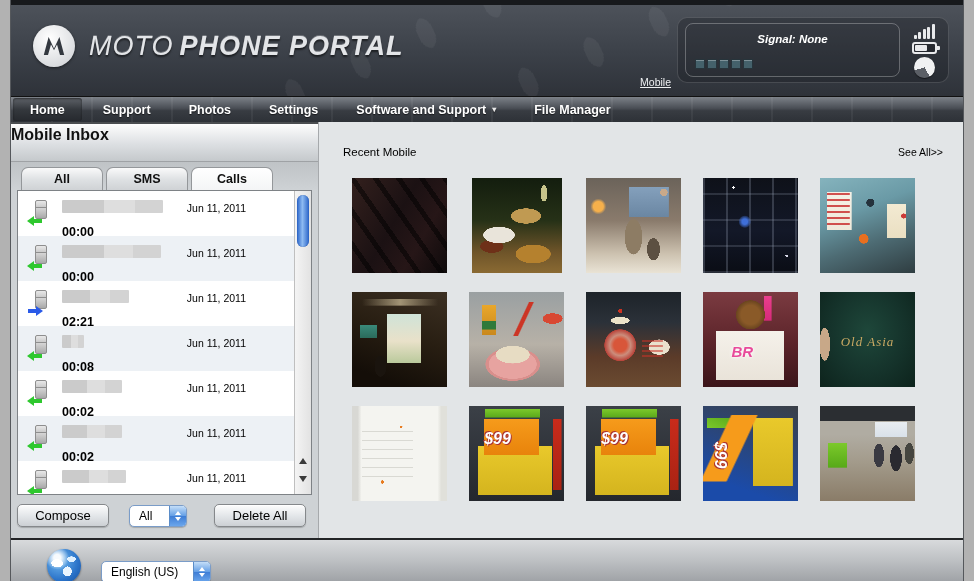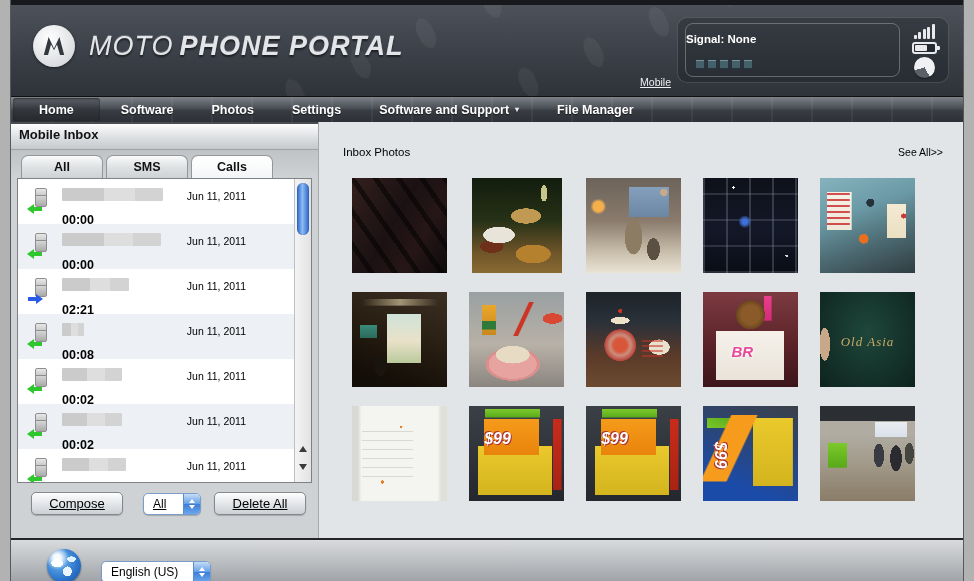--- a/index.html
+++ b/index.html
@@ -19,21 +19,21 @@
   .logo-circle svg { width:30px; height:30px; }
   .app-title { font-style:italic; font-size:27px; letter-spacing:1px; color:#e3e5e8;
     text-shadow:0 -1px 0 rgba(255,255,255,0.25), 0 2px 2px rgba(0,0,0,0.55); white-space:nowrap; }
   .app-title .light { font-weight:400; }
   .app-title .bold  { font-weight:800; margin-left:6px; }
   .logout { position:absolute; right:292px; bottom:8px; color:#eef0f2; font-size:10.5px; text-decoration:underline; cursor:pointer; }
   .status-panel { position:absolute; top:12px; right:14px; width:272px; height:66px;
     background:rgba(22,26,32,0.35); border:1px solid rgba(255,255,255,0.15); border-radius:10px; }
   .status-inner { position:absolute; left:7px; top:5px; width:215px; height:54px;
     border:1px solid rgba(255,255,255,0.28); border-radius:8px; }
-  .signal-label { margin-top:9px; color:#ffffff; font-size:11.5px; font-weight:bold; }
+  .signal-label { margin-top:9px; text-align:center; color:#ffffff; font-size:11.5px; font-weight:bold;font-style:italic; }
   .sig-blocks { position:absolute; left:9px; bottom:7px; display:flex; gap:2px; }
   .sig-blocks i { width:10px; height:10px; background:#44616b; border:1px solid #27343b;
     box-shadow:inset 0 1px 0 rgba(255,255,255,0.3); }
   .status-icons { position:absolute; right:6px; top:4px; height:58px; width:36px;
     display:flex; flex-direction:column; align-items:center; justify-content:space-between; padding:2px 0; }
   .sig-bars { display:flex; align-items:flex-end; gap:1.5px; height:15px; }
   .sig-bars i { width:3px; background:#e9eaec; border-radius:1px; }
   .sig-bars i:nth-child(1){height:4px;} .sig-bars i:nth-child(2){height:7px;}
   .sig-bars i:nth-child(3){height:10px;} .sig-bars i:nth-child(4){height:12px;} .sig-bars i:nth-child(5){height:15px;}
   .battery { position:relative; width:25px; height:12px; border:2px solid #e9eaec; border-radius:3px; background:rgba(0,0,0,0.2); }
@@ -43,27 +43,27 @@
     background:conic-gradient(from 150deg,#5b5f66 0 105deg,#f0f1f2 105deg 360deg);
     box-shadow:0 1px 1px rgba(0,0,0,0.5); }
 
   
   .nav { height:26px; display:flex; align-items:stretch; border-top:1px solid #111;
     background:repeating-linear-gradient(90deg, rgba(255,255,255,0.05) 0 2px, rgba(0,0,0,0) 2px 40px),
                linear-gradient(180deg,#7c8188 0%,#4a4e55 45%,#383c42 55%,#2d3137 100%); }
   .nav-item { display:flex; align-items:center; padding:0 19px; color:#ffffff; font-size:12.5px; font-weight:bold;
     text-shadow:0 1px 1px rgba(0,0,0,0.6); cursor:pointer; white-space:nowrap; }
   .nav-item.active { background:linear-gradient(180deg,#5e6268 0%,#34383d 50%,#26292e 100%);
-    border-radius:3px; margin:1px 2px 1px 2px; padding:0 26px; box-shadow:inset 0 1px 2px rgba(0,0,0,0.5); }
+    border-radius:3px; margin:1px 2px 1px 2px; padding:0 17px; box-shadow:inset 0 1px 2px rgba(0,0,0,0.5); }
   .nav-caret { font-size:8px; margin-left:6px; color:#e8e8e8; }
 
   
   .main { display:flex; height:416px; }
   .inbox-panel { width:308px; background:#ced2d5; border-right:1px solid #a6a9ac; }
-  .panel-title { height:28px; line-height:22px; padding-left:8px; font-size:13px; font-weight:bold; color:#111;
+  .panel-title { height:40px; line-height:22px; padding-left:0; font-size:16px; font-weight:bold; color:#111;
     background:linear-gradient(180deg,#fdfdfd 0%,#dcdfe2 55%,#c5c9cc 100%); border-top:2px solid #4a4d50; border-bottom:1px solid #9fa2a5; }
   .tab-strip { display:flex; gap:3px; padding:5px 10px 0 10px; height:28px;
     background:linear-gradient(180deg,#bfc3c6,#ced2d5); }
   .tab { width:82px; height:23px; display:flex; align-items:center; justify-content:center;
     font-size:12.5px; font-weight:bold; color:#111; cursor:pointer;
     border:1px solid #94979a; border-bottom:none; border-radius:7px 7px 0 0;
     background:linear-gradient(180deg,#fafafa 0%,#dfe2e4 50%,#cfd2d5 100%); }
   .tab.active { background:linear-gradient(180deg,#ffffff 0%,#f4f5f6 100%); }
 
   .list-box { position:relative; margin:0 6px; height:305px; background:#ffffff; border:1px solid #7e8286; overflow:hidden; }
@@ -90,21 +90,21 @@
   .scrollbar { position:absolute; top:0; right:0; bottom:0; width:17px;
     background:linear-gradient(90deg,#f4f4f4,#e2e2e2); border-left:1px solid #bfbfbf; }
   .scroll-thumb { position:absolute; top:4px; left:2px; width:12px; height:52px; border-radius:6px;
     background:linear-gradient(90deg,#2a64c8 0%,#8ebbf2 45%,#2a64c8 100%); box-shadow:inset 0 0 1px #1a4aa0; cursor:grab; }
   .scroll-btn { position:absolute; left:0; right:0; height:14px; display:flex; align-items:center; justify-content:center; cursor:pointer; }
   .scroll-up { bottom:26px; } .scroll-down { bottom:8px; }
   .scroll-btn i { width:0; height:0; border-left:4.5px solid transparent; border-right:4.5px solid transparent; }
   .scroll-up i { border-bottom:6px solid #3a3a3a; }
   .scroll-down i { border-top:6px solid #3a3a3a; }
 
-  .actions { display:flex; align-items:center; padding:9px 10px 0 20px;text-decoration:underline; }
+  .actions { display:flex; align-items:center; padding:9px 10px 0 6px; }
   .aq-button { height:23px; padding:0 16px; font-size:13px; color:#000; cursor:pointer;
     border:1px solid #85888b; border-radius:5px;
     background:linear-gradient(180deg,#fdfdfd 0%,#e4e7ea 50%,#ccd0d4 100%);
     box-shadow:inset 0 1px 0 #fff, 0 1px 1px rgba(0,0,0,0.2); }
   .compose { width:92px; }
   .delete-all { width:92px; margin-left:auto; margin-right:2px; }
   .aqua-select { display:flex; align-items:center; height:22px; border:1px solid #7a9cc8; border-radius:5px;
     background:#ffffff; font-size:12px; color:#000; overflow:hidden; cursor:pointer;
     box-shadow:0 1px 1px rgba(0,0,0,0.2); }
   .aqua-select .val { padding:0 6px 0 9px; flex:1; white-space:nowrap; }
@@ -182,21 +182,21 @@
         <div class="pie"></div>
       </div>
     </div>
   </div>
 
   <div class="nav">
     <div class="nav-item active">
         <span>Home</span>
       </div>
     <div class="nav-item">
-        <span>Software</span>
+        <span>Support</span>
       </div>
     <div class="nav-item">
         <span>Photos</span>
       </div>
     <div class="nav-item">
         <span>Settings</span>
       </div>
     <div class="nav-item">
         <span>Software and Support</span>
         <span class="nav-caret">▾</span>
@@ -316,21 +316,21 @@
               <i class="up"></i>
               <i class="dn"></i>
             </span>
         </div>
         <button class="aq-button delete-all">Delete All</button>
       </div>
     </div>
 
     <div class="photos-section">
       <div class="photos-head">
-        <span class="photos-title">Inbox Photos</span>
+        <span class="photos-title">Recent Mobile</span>
         <span class="see-all">See All&gt;&gt;</span>
       </div>
       <div class="photo-grid">
         <div class="photo" style="background: repeating-linear-gradient(55deg, rgba(0,0,0,0) 0 14px, rgba(0,0,0,0.5) 14px 19px), linear-gradient(120deg,#33201d,#1b1113 45%,#261617 70%,#0e0a0b)"></div>
         <div class="photo" style="width:90px; background: radial-gradient(ellipse 6px 15px at 80% 16%, rgba(230,225,160,0.85) 0 55%, rgba(0,0,0,0) 56%), radial-gradient(ellipse 26px 13px at 60% 40%, #c09a52 0 58%, rgba(0,0,0,0) 59%), radial-gradient(ellipse 27px 14px at 30% 60%, #e9e4da 0 58%, rgba(0,0,0,0) 59%), radial-gradient(ellipse 20px 11px at 22% 72%, #6e3018 0 58%, rgba(0,0,0,0) 59%), radial-gradient(ellipse 30px 16px at 68% 80%, #b5812e 0 58%, rgba(0,0,0,0) 59%), linear-gradient(180deg,#131d0e,#263117 45%,#6e5429 78%,#8a6a33)"></div>
         <div class="photo" style="background: radial-gradient(circle 7px at 82% 15%, #c9a98a 0 52%, rgba(0,0,0,0) 53%), radial-gradient(circle 11px at 13% 30%, #f6b04b 0 45%, rgba(246,176,75,0.25) 65%, rgba(0,0,0,0) 72%), linear-gradient(#84a0bc,#6a86a2) 78% 14%/42% 32% no-repeat, radial-gradient(ellipse 15px 30px at 50% 62%, #8d7c64 0 58%, rgba(0,0,0,0) 59%), radial-gradient(ellipse 11px 19px at 71% 75%, #5c5042 0 58%, rgba(0,0,0,0) 59%), linear-gradient(180deg,#6b635a,#8a7b6c 45%,#cdc2b0 80%,#e9e3d5)"></div>
         <div class="photo" style="background: radial-gradient(circle 9px at 44% 46%, #3f6fd8 0 30%, rgba(63,111,216,0.35) 60%, rgba(0,0,0,0) 70%), radial-gradient(circle 2px at 32% 10%, #ffffff 0 60%, rgba(0,0,0,0) 61%), radial-gradient(circle 2px at 88% 82%, #d8d8e8 0 60%, rgba(0,0,0,0) 61%), repeating-linear-gradient(90deg, rgba(150,160,180,0.28) 0 2px, rgba(0,0,0,0) 2px 23px), repeating-linear-gradient(0deg, rgba(150,160,180,0.22) 0 2px, rgba(0,0,0,0) 2px 26px), linear-gradient(180deg,#0e1119,#131828 55%,#0a0d15)"></div>
         <div class="photo" style="background: repeating-linear-gradient(0deg, rgba(200,40,40,0.8) 0 2px, rgba(0,0,0,0) 2px 6px) 10% 24%/24% 34% no-repeat, linear-gradient(#f4f1e6,#efe9da) 10% 24%/26% 40% no-repeat, radial-gradient(circle 6px at 88% 40%, rgba(200,40,40,0.9) 0 40%, rgba(0,0,0,0) 45%), linear-gradient(#f3ead2,#eadfc2) 88% 42%/20% 36% no-repeat, radial-gradient(circle 8px at 46% 64%, #e86f1f 0 58%, rgba(0,0,0,0) 62%), radial-gradient(circle 7px at 53% 26%, #25323c 0 55%, rgba(0,0,0,0) 60%), linear-gradient(160deg,#85b3bd,#6a9aa6 35%,#4d6b73 65%,#2f3d41)"></div>
         <div class="photo" style="background: linear-gradient(90deg, rgba(0,0,0,0), rgba(190,175,140,0.8), rgba(0,0,0,0)) 50% 8%/80% 7% no-repeat, linear-gradient(#cfe3d8,#e9e1c9 55%,#b9c99b) 58% 48%/36% 52% no-repeat, linear-gradient(#3a8a7a,#2a6a5a) 10% 40%/18% 14% no-repeat, radial-gradient(ellipse 10px 18px at 30% 78%, #1a140e 0 58%, rgba(0,0,0,0) 59%), linear-gradient(200deg,#3c3023,#281e12 45%,#140e08 85%)"></div>
         <div class="photo" style="background: linear-gradient(#2f7a3a,#2f7a3a) 16% 34%/15% 9% no-repeat, linear-gradient(#e9a72b,#c9881d) 16% 20%/15% 32% no-repeat, linear-gradient(115deg, rgba(0,0,0,0) 46%, #cc3525 48% 53%, rgba(0,0,0,0) 55%) 66% 16%/55% 36% no-repeat, radial-gradient(ellipse 17px 9px at 88% 28%, #d84833 0 58%, rgba(0,0,0,0) 59%), radial-gradient(ellipse 29px 15px at 46% 66%, #e7dcc3 0 58%, rgba(0,0,0,0) 59%), radial-gradient(ellipse 41px 25px at 46% 76%, #e7a3a0 0 58%, #d98f8c 59% 66%, rgba(0,0,0,0) 67%), linear-gradient(180deg,#9aa0a2,#b7b1a7 55%,#8b8580)"></div>

